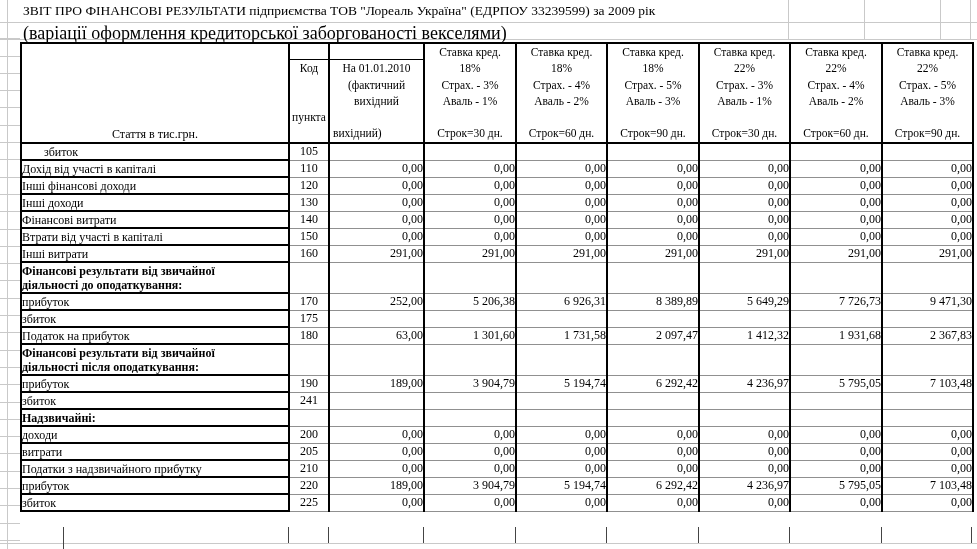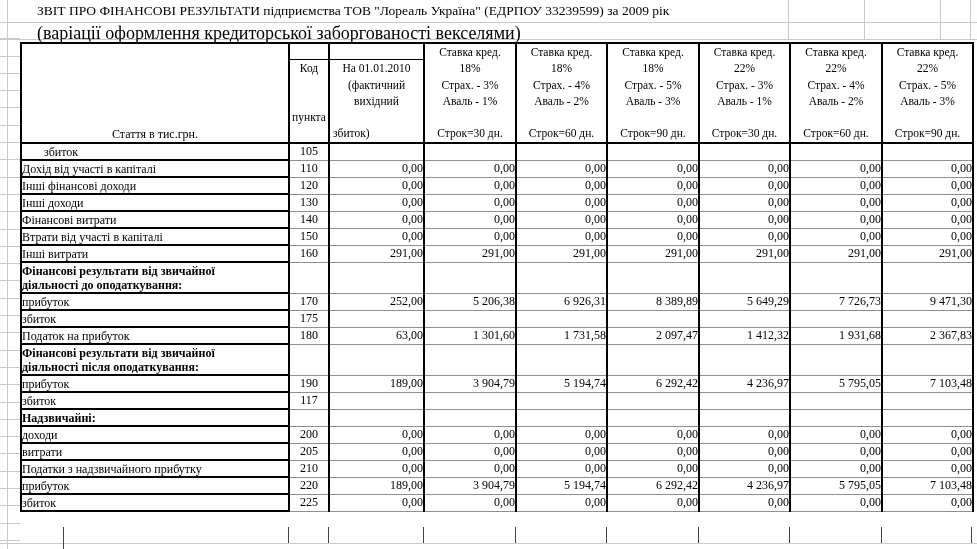--- a/index.html
+++ b/index.html
@@ -2,21 +2,21 @@
 <html><head>
 <meta charset="utf-8">
 <style>
   html,body{margin:0;padding:0;background:#fff;}
   .screen{position:relative;width:977px;height:549px;background:#fff;overflow:hidden;
           font-family:"Liberation Serif","DejaVu Serif",serif;color:#000;}
   
   .gl{position:absolute;background:#c9c9c9;}
   .gutter{position:absolute;left:0;top:22px;width:20px;height:521px;
           background:repeating-linear-gradient(to bottom,transparent 0px,transparent 16.3px,#c9c9c9 16.3px,#c9c9c9 17.3px);}
-  .title-line{position:absolute;left:37px;white-space:nowrap;}
+  .title-line{position:absolute;left:23px;white-space:nowrap;}
   .t1{top:3px;font-size:13.5px;}
   .t2{top:23px;font-size:18px;}
   
   table.rep{position:absolute;left:20px;top:42px;width:952px;border-collapse:collapse;table-layout:fixed;}
   table.rep th,table.rep td{padding:0;font-weight:normal;overflow:hidden;}
   th.hcell{border:2px solid #000;vertical-align:top;font-size:11.5px;}
   .hline{height:16.3px;line-height:16.3px;text-align:center;white-space:nowrap;}
   .hline.left{text-align:left;padding-left:3px;}
   td.lbl{border:2px solid #000;font-size:12px;padding-left:4px;white-space:nowrap;vertical-align:middle;line-height:14px;}
   td.lbl.indent{padding-left:22px;}
@@ -70,21 +70,21 @@
             <div class="hline"></div>
             <div class="hline">пункта</div>
             <div class="hline"></div>
           </th>
         <th class="hcell" id="th-base">
             <div class="hline"></div>
             <div class="hline">На 01.01.2010</div>
             <div class="hline">(фактичний</div>
             <div class="hline">вихідний</div>
             <div class="hline"></div>
-            <div class="hline left">збиток)</div>
+            <div class="hline left">вихідний)</div>
           </th>
       <th class="hcell">
             <div class="hline">Ставка кред.</div>
             <div class="hline">18%</div>
             <div class="hline">Страх. - 3%</div>
             <div class="hline">Аваль - 1%</div>
             <div class="hline"></div>
             <div class="hline">Строк=30 дн.</div>
           </th>
           <th class="hcell">
@@ -274,21 +274,21 @@
           <td class="num">189,00</td>
           <td class="num">3 904,79</td>
           <td class="num">5 194,74</td>
           <td class="num">6 292,42</td>
           <td class="num">4 236,97</td>
           <td class="num">5 795,05</td>
           <td class="num">7 103,48</td>
         </tr>
         <tr style="height: 17px;">
           <td class="lbl">збиток</td>
-          <td class="code">117</td>
+          <td class="code">241</td>
           <td class="num"></td>
           <td class="num"></td>
           <td class="num"></td>
           <td class="num"></td>
           <td class="num"></td>
           <td class="num"></td>
           <td class="num"></td>
         </tr>
         <tr style="height: 17px;">
           <td class="lbl bold">Надзвичайні:</td>

